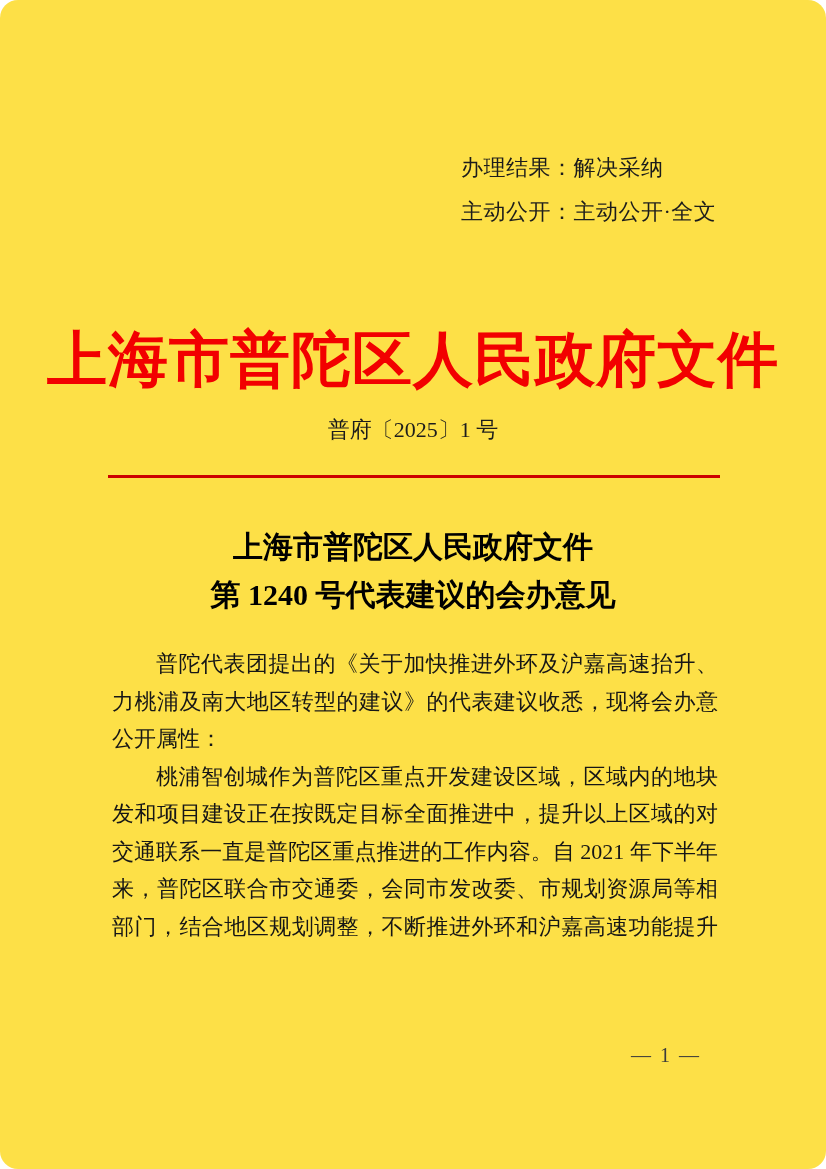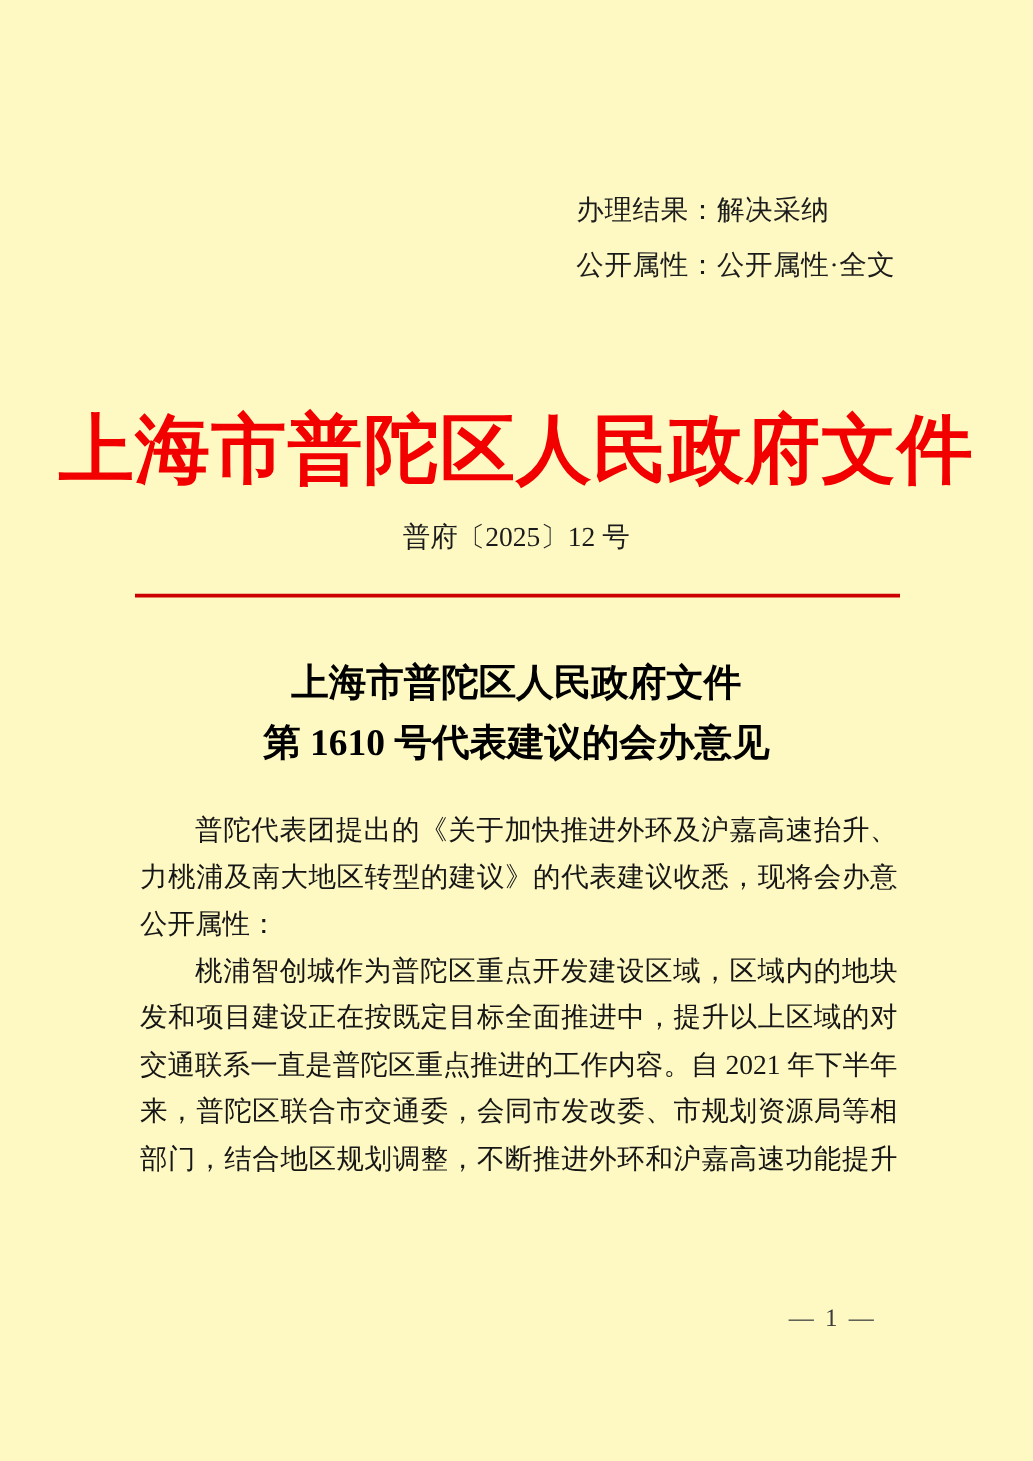--- a/index.html
+++ b/index.html
@@ -1,23 +1,24 @@
 <!DOCTYPE html>
 <html><head>
 <meta charset="utf-8">
 <style>
   html, body { margin: 0; padding: 0; background: #ffffff; }
   .page {
     position: relative;
     width: 826px;
     height: 1169px;
-    background: #fef9c3;
+    background: #fde047;
     overflow: hidden;
     font-family: "Liberation Serif", serif;
     color: #121212;
+    border-radius: 18px;
   }
 
   
   .meta-block {
     position: absolute;
     left: 461px;
     top: 146px;
     font-size: 22px;
     line-height: 44px;
     letter-spacing: 0.5px;
@@ -102,32 +103,32 @@
     white-space: nowrap;
   }
 </style>
 </head>
 <body>
 
 <div class="page">
 
   <div class="meta-block">
     <div>办理结果：解决采纳</div>
-    <div>公开属性：公开属性·全文</div>
+    <div>主动公开：主动公开·全文</div>
   </div>
 
   <div class="masthead-title" style="color: rgb(242, 0, 0); text-align: center;">上海市普陀区人民政府文件</div>
 
-  <div class="doc-number">普府〔2025〕12 号</div>
+  <div class="doc-number">普府〔2025〕1 号</div>
 
   <div class="red-rule" style="background: rgb(204, 0, 0);"></div>
 
   <div class="doc-title">
     <div>上海市普陀区人民政府文件</div>
-    <div>第 1610 号代表建议的会办意见</div>
+    <div>第 1240 号代表建议的会办意见</div>
   </div>
 
   <div class="body-block">
       <div class="body-line fill indent">普陀代表团提出的《关于加快推进外环及沪嘉高速抬升、助</div>
       <div class="body-line fill">力桃浦及南大地区转型的建议》的代表建议收悉，现将会办意见</div>
       <div class="body-line">公开属性：</div>
       <div class="body-line fill indent">桃浦智创城作为普陀区重点开发建设区域，区域内的地块开</div>
       <div class="body-line fill">发和项目建设正在按既定目标全面推进中，提升以上区域的对外</div>
       <div class="body-line fill">交通联系一直是普陀区重点推进的工作内容。自 2021 年下半年以</div>
       <div class="body-line fill">来，普陀区联合市交通委，会同市发改委、市规划资源局等相关</div>

